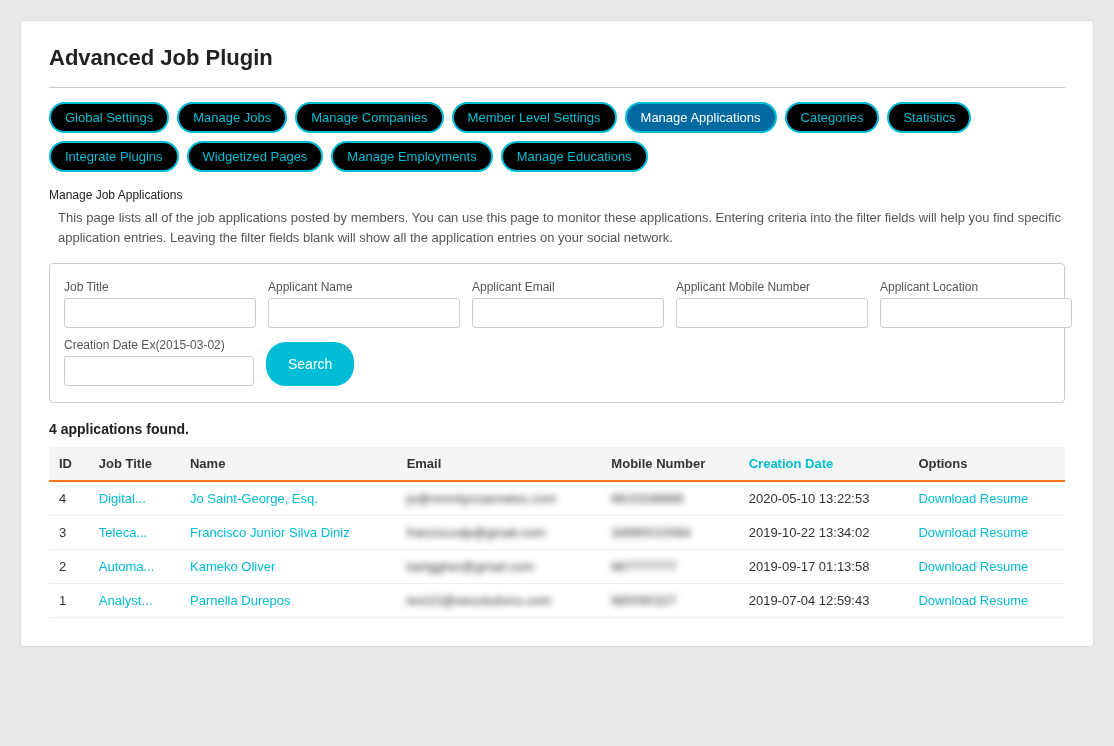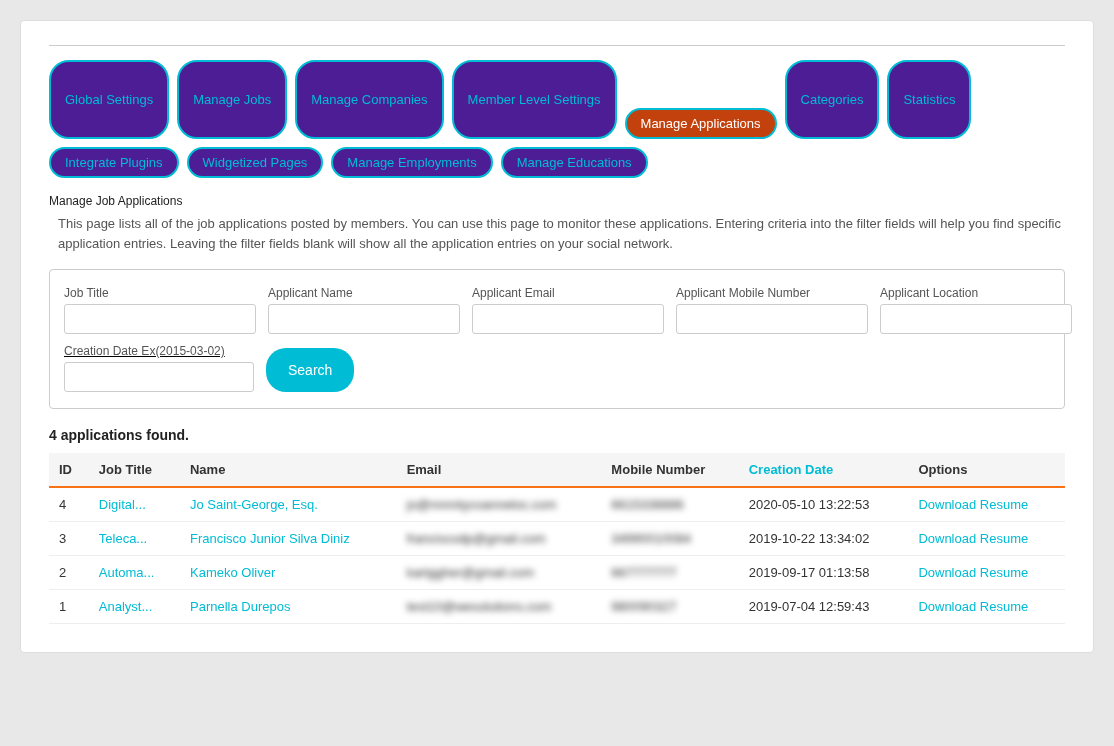--- a/index.html
+++ b/index.html
@@ -31,32 +31,31 @@
       margin-bottom: 14px;
     }
     .nav-buttons {
       display: flex;
       flex-wrap: wrap;
       gap: 8px;
       margin-bottom: 10px;
     }
     .nav-btn {
       border: 2px solid #00bcd4;
-      background: #4c1d95;
+      background: #000000;
       color: #00bcd4;
       border-radius: 20px;
       padding: 6px 14px;
       font-size: 13px;
       cursor: pointer;
       white-space: nowrap;
     }
     .nav-btn.active {
-      background: #c2410c;
+      background: #0369a1;
       color: #fff;
-      margin-top: 48px;
     }
     .page-heading {
       font-size: 12px;
       font-weight: normal;
       color: #222;
       margin-top: 16px;
       margin-bottom: 6px;
     }
     .page-description {
       font-size: 13px;
@@ -150,20 +149,21 @@
     .blurred {
       filter: blur(3px);
       color: #999;
       user-select: none;
     }
   </style>
 </head>
 <body>
 
 <div class="main-container">
+  <div class="app-title">Advanced Job Plugin</div>
   <hr class="divider">
 
   <div class="nav-buttons" id="nav-buttons">
       <button class="nav-btn">Global Settings</button>
       <button class="nav-btn">Manage Jobs</button>
       <button class="nav-btn">Manage Companies</button>
       <button class="nav-btn">Member Level Settings</button>
       <button class="nav-btn active">Manage Applications</button>
       <button class="nav-btn">Categories</button>
       <button class="nav-btn">Statistics</button>
@@ -193,21 +193,21 @@
       <div class="filter-field">
         <label>Applicant Mobile Number</label>
         <input type="text" style="">
       </div>
       <div class="filter-field">
         <label>Applicant Location</label>
         <input type="text" style="">
       </div>
     </div>
     <div class="filter-row-bottom">
-      <div class="filter-field" style="max-width: 190px; text-decoration: underline;">
+      <div class="filter-field" style="max-width: 190px;">
         <label>Creation Date Ex(2015-03-02)</label>
         <input type="text" style="">
       </div>
       <button class="search-btn">Search</button>
     </div>
   </div>
 
   <div class="results-count">4 applications found.</div>
 
   <table class="data-table" id="data-table">

